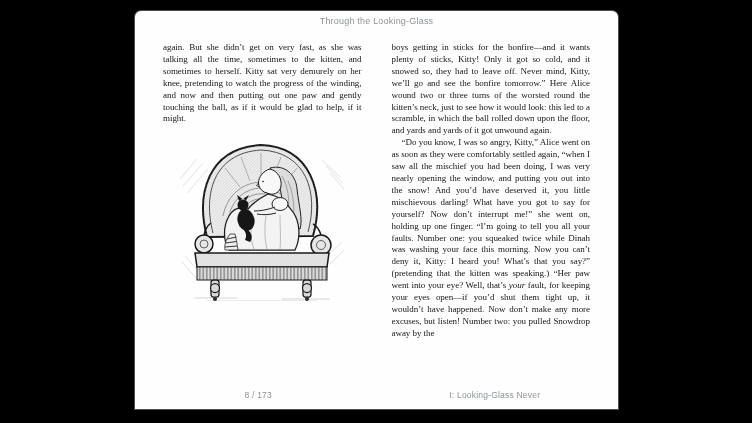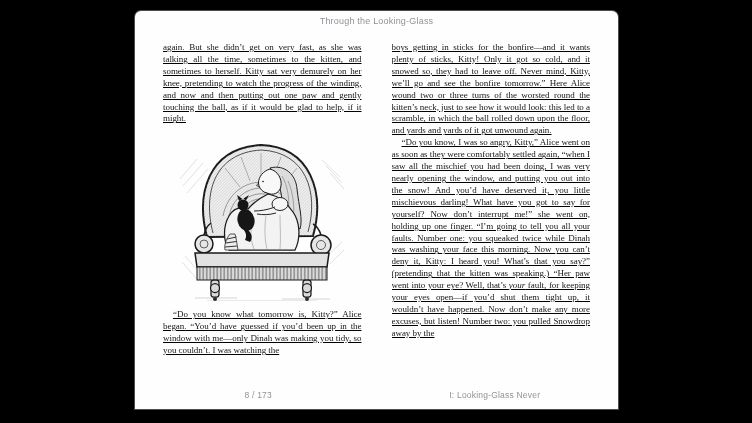--- a/index.html
+++ b/index.html
@@ -25,21 +25,20 @@
     text-align: center;
     font-size: 9px;
     letter-spacing: .2px;
     color: #8f9398;
   }
   .columns {
     position: absolute;
     top: 31px; left: 28px; right: 28px; bottom: 36px;
     display: flex;
     gap: 30px;
-    text-decoration: underline;
   }
   .col {
     flex: 1 1 0;
     min-width: 0;
     overflow: hidden;
     font-family: "Liberation Serif", serif;
     font-size: 9px;
     line-height: 11.9px;
     letter-spacing: -0.05px;
     color: #161616;
@@ -156,21 +155,20 @@
           </g>
           <circle cx="76" cy="336" r="4" fill="#222"></circle>
           <circle cx="260" cy="336" r="4" fill="#222"></circle>
 
           <g stroke="#777" stroke-width="1" opacity="0.6">
             <path d="M36,334 L120,334 M210,336 L306,336 M60,340 L280,340"></path>
           </g>
         </svg>
       </figure>
 
-      <p class="indent">“Do you know what tomorrow is, Kitty?” Alice began. “You’d have guessed if you’d been up in the window with me—only Dinah was making you tidy, so you couldn’t. I was watching the</p>
     </div>
 
     <div class="col">
       <p>boys getting in sticks for the bonfire—and it wants plenty of sticks, Kitty! Only it got so cold, and it snowed so, they had to leave off. Never mind, Kitty, we’ll go and see the bonfire tomorrow.” Here Alice wound two or three turns of the worsted round the kitten’s neck, just to see how it would look: this led to a scramble, in which the ball rolled down upon the floor, and yards and yards of it got unwound again.</p>
       <p class="indent"><span>“Do you know, I was so angry, Kitty,” Alice went on as soon as they were comfortably settled again, “when I saw all the mischief you had been doing, I was very nearly opening the window, and putting you out into the snow! And you’d have deserved it, you little mischievous darling! What have you got to say for yourself? Now don’t interrupt me!” she went on, holding up one finger. “I’m going to tell you all your faults. Number one: you squeaked twice while Dinah was washing your face this morning. Now you can’t deny it, Kitty: I heard you! What’s that you say?” (pretending that the kitten was speaking.) “Her paw went into your eye? Well, that’s </span><em>your</em><span> fault, for keeping your eyes open—if you’d shut them tight up, it wouldn’t have happened. Now don’t make any more excuses, but listen! Number two: you pulled Snowdrop away by the</span></p>
     </div>
 
   </div>
 
   <div class="page-footer">

